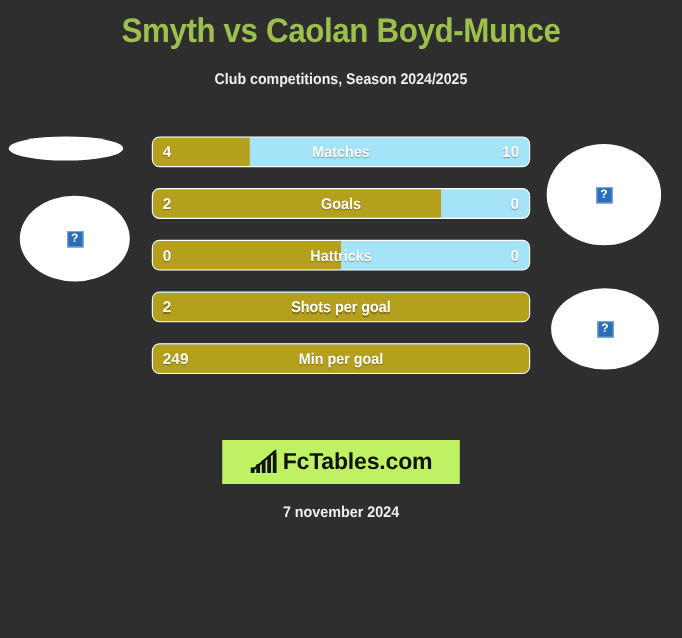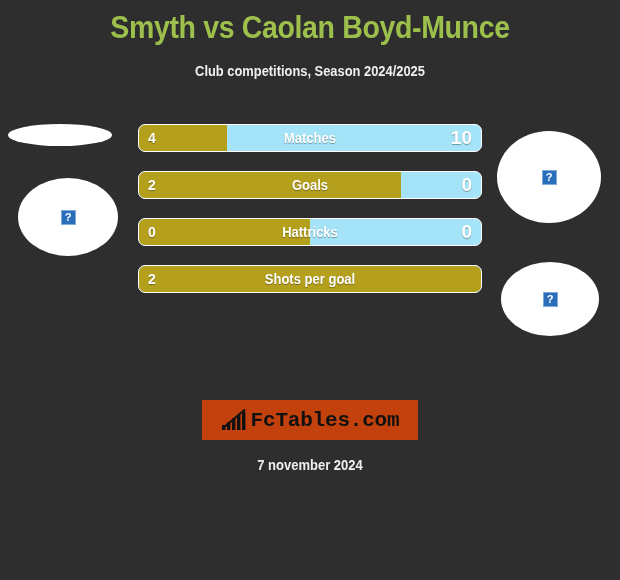--- a/index.html
+++ b/index.html
@@ -153,38 +153,37 @@
     text-shadow: 0 1px 1px rgba(0,0,0,0.35);
   }
   .bar-val-right {
     position: absolute;
     right: 9px;
     top: 0;
     bottom: 0;
     display: flex;
     align-items: center;
     color: #ffffff;
-    font-size: 19px;
+    font-size: 14px;
     font-weight: bold;
     text-shadow: 0 1px 1px rgba(0,0,0,0.35);
   }
 
   
   .logo-box {
     position: absolute;
     left: 202px;
     top: 400px;
     width: 216px;
     height: 40px;
-    background: #c2410c;
+    background: #bef264;
     display: flex;
     align-items: center;
     justify-content: center;
     gap: 4px;
-    font-family: Liberation Mono, monospace;
   }
   .logo-text {
     color: #111111;
     font-size: 21px;
     font-weight: bold;
     letter-spacing: -0.2px;
   }
 
   
   .date {
@@ -244,20 +243,26 @@
     </div>
 
 
     <div class="bar-row">
       <div class="bar-fill" style="width: 100%;"></div>
       <div class="bar-val-left">2</div>
       <div class="bar-label">Shots per goal</div>
       <div class="bar-val-right"></div>
     </div>
 
+    <div class="bar-row">
+      <div class="bar-fill" style="width: 100%;"></div>
+      <div class="bar-val-left">249</div>
+      <div class="bar-label">Min per goal</div>
+      <div class="bar-val-right"></div>
+    </div>
 
   </div>
 
   <div class="logo-box">
     <svg width="26" height="24" viewBox="0 0 26 24">
       <path d="M2 2 L24 2" stroke="#111" stroke-width="0" fill="none"></path>
       <path d="M1.5 20.5 L24 1.5" stroke="#111111" stroke-width="2" fill="none"></path>
       <rect x="1" y="17" width="3.4" height="5" fill="#111111"></rect>
       <rect x="6" y="14" width="3.4" height="8" fill="#111111"></rect>
       <rect x="11" y="10.5" width="3.4" height="11.5" fill="#111111"></rect>

